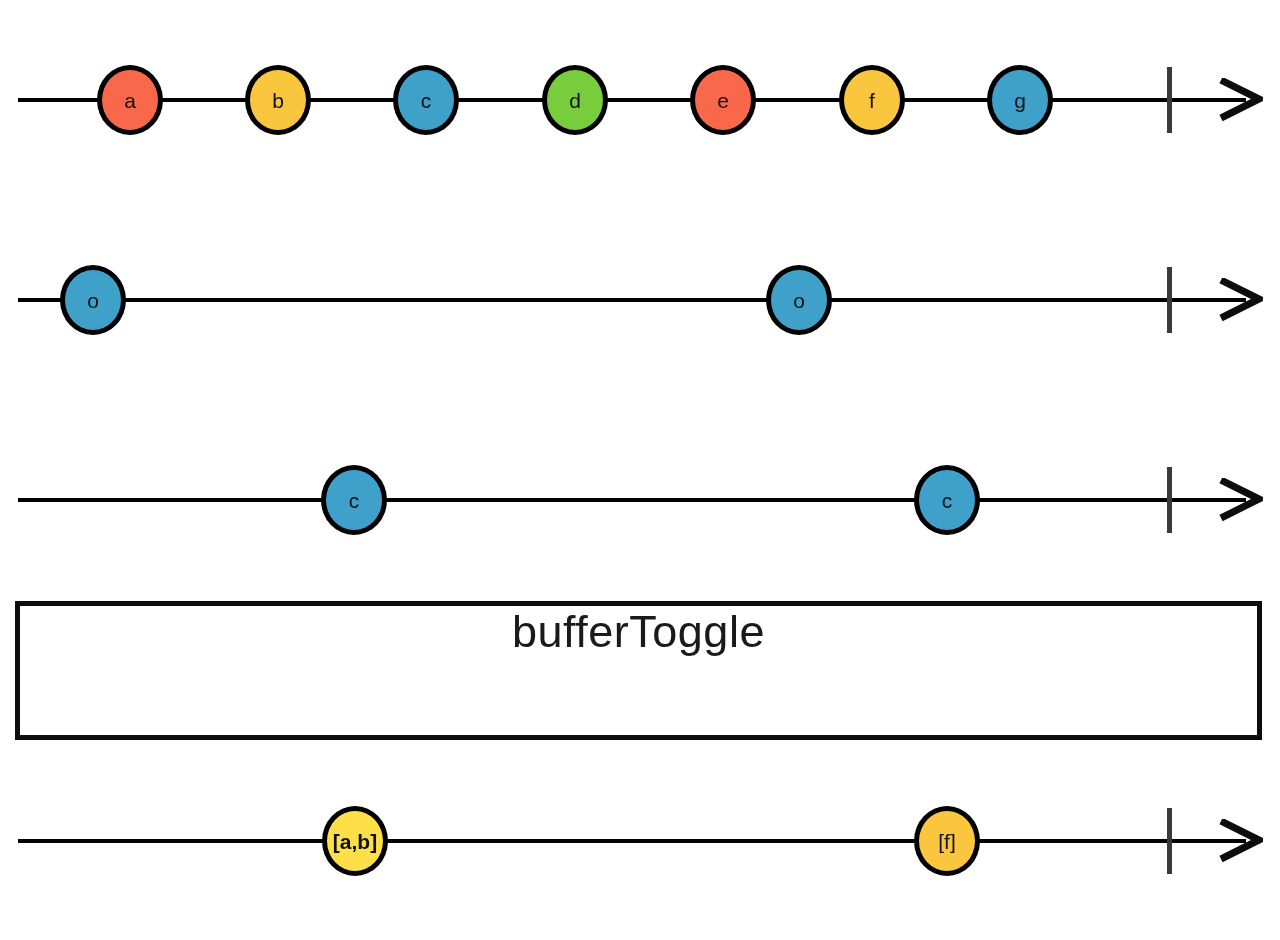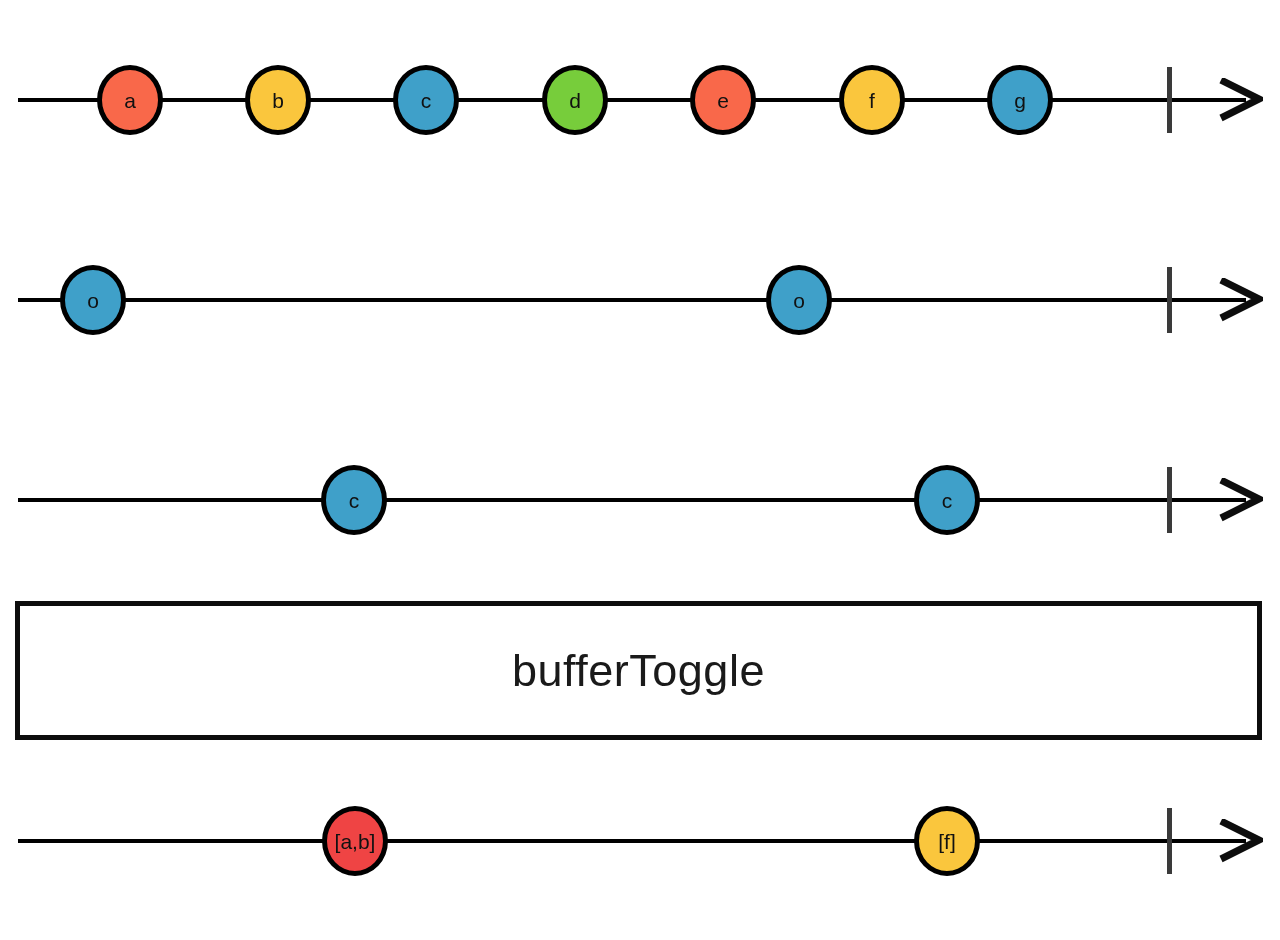--- a/index.html
+++ b/index.html
@@ -58,21 +58,20 @@
   .op-box {
     position: absolute;
     left: 15px;
     top: 601px;
     width: 1247px;
     height: 139px;
     box-sizing: border-box;
     border: 5px solid #0d0d0d;
     background: #ffffff;
     display: flex;
-    align-items: center;
     justify-content: center;
   }
   .op-label {
     font-size: 45px;
     color: #1a1a1a;
     letter-spacing: 0.5px;
   }
 </style>
 </head>
 <body>
@@ -117,17 +116,17 @@
   <div class="op-box">
     <span class="op-label">bufferToggle</span>
   </div>
 
   <div class="timeline" style="top: 791px;">
     <div class="tl-line"></div>
     <div class="tl-end"></div>
     <svg class="tl-arrow" viewBox="0 0 44 44">
       <polyline points="2,2 40,21 2,40" fill="none" stroke="#0d0d0d" stroke-width="7"></polyline>
     </svg>
-  <div class="marble" style="left: 322px; top: 15px; background: #ef4444;">[a,b]</div>
+  <div class="marble" style="left: 322px; top: 15px; background: #fde047; font-weight: bold;">[a,b]</div>
       <div class="marble" style="left: 914px; top: 15px; background: rgb(250, 198, 61);">[f]</div>
     </div>
 
 </div>
 
 </body></html>

